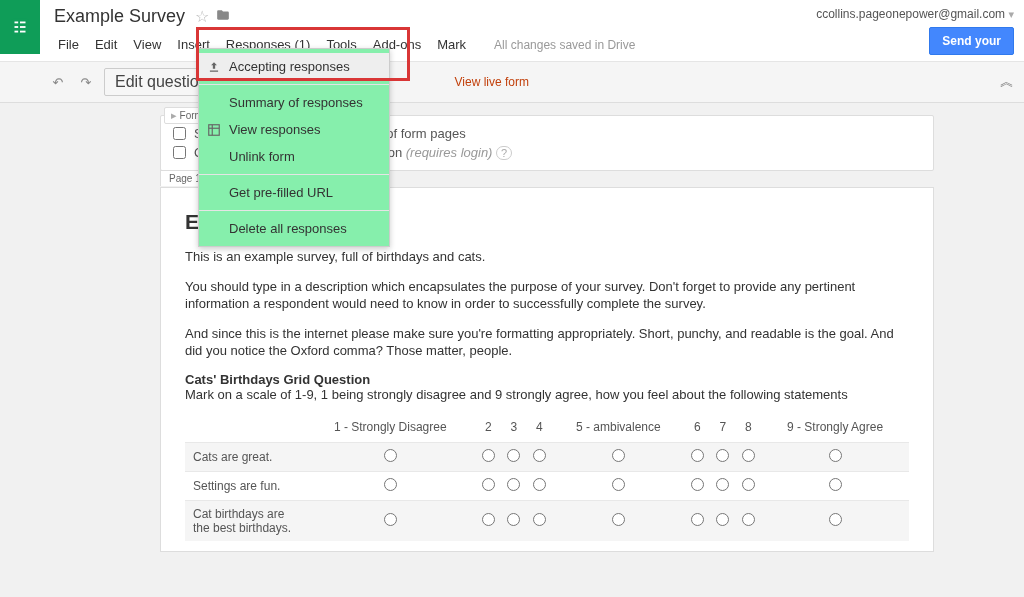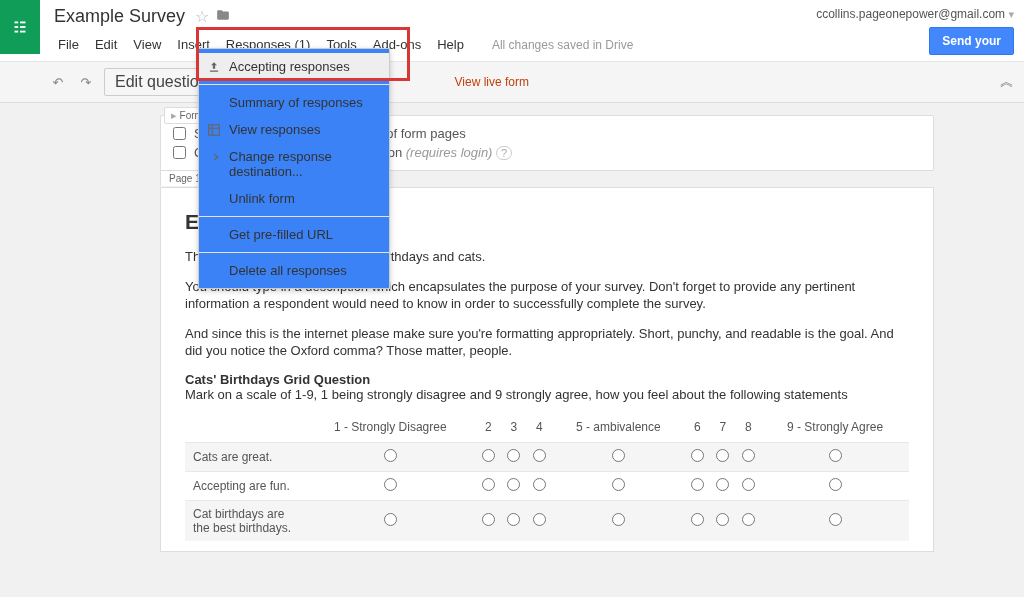--- a/index.html
+++ b/index.html
@@ -133,21 +133,21 @@
     .grid-table tbody tr.alt { background: #f5f5f5; }
     .grid-table td { text-align: center; padding: 6px 0; }
     .grid-table input[type=radio] { cursor: pointer; }
     .grid-table .row-label { font-size: 12px; }
     
     .dropdown {
       position: absolute;
       top: 48px;
       left: 198px;
       width: 192px;
-      background: #3b82f6;
+      background: #86efac;
       border: 1px solid #ccc;
       box-shadow: 0 2px 6px rgba(0,0,0,.2);
       z-index: 100;
       font-size: 13px;
       padding: 4px 0;
     }
     .dd-row {
       padding: 6px 12px 6px 30px;
       cursor: pointer;
       position: relative;
@@ -199,21 +199,21 @@
       </span>
     </div>
     <div class="menu-row">
       <span class="menu-item">File</span>
       <span class="menu-item">Edit</span>
       <span class="menu-item">View</span>
       <span class="menu-item">Insert</span>
       <span class="menu-item">Responses (1)</span>
       <span class="menu-item">Tools</span>
       <span class="menu-item">Add-ons</span>
-      <span class="menu-item">Help</span>
+      <span class="menu-item">Mark</span>
       <span class="saved-text">All changes saved in Drive</span>
     </div>
   </div>
   <div class="header-right">
     <div style="text-align:right;">
       <span class="user-email">
         <span>ccollins.pageonepower@gmail.com</span> <span class="ab">▾</span>
       </span>
       <div style="margin-top:6px;">
         <button class="send-btn">Send your</button>
@@ -244,28 +244,20 @@
   <div class="dd-row"><span>Summary of responses</span></div>
   <div class="dd-row">
     <span class="dd-icon">
       <svg viewBox="0 0 24 24">
           <rect x="3" y="3" width="18" height="18" fill="none" stroke="#666" stroke-width="2"></rect>
           <line x1="3" y1="9" x2="21" y2="9" stroke="#666" stroke-width="2"></line>
           <line x1="9" y1="3" x2="9" y2="21" stroke="#666" stroke-width="2"></line>
         </svg>
     </span>
     <span>View responses</span>
-  </div>
-  <div class="dd-row">
-    <span class="dd-icon">
-      <svg viewBox="0 0 24 24">
-          <path fill="#666" d="M4 12h12l-4-4 1.4-1.4L20 12l-6.6 5.4L12 16l4-4H4z"></path>
-        </svg>
-    </span>
-    <span>Change response destination...</span>
   </div>
   <div class="dd-row"><span>Unlink form</span></div>
   <div class="dd-sep"></div>
   <div class="dd-row"><span>Get pre-filled URL</span></div>
   <div class="dd-sep"></div>
   <div class="dd-row"><span>Delete all responses</span></div>
 </div>
 
 <div class="red-box"></div>
 
@@ -319,21 +311,21 @@
               <td><input type="radio" name="r0" style=""></td>
               <td><input type="radio" name="r0" style=""></td>
               <td><input type="radio" name="r0" style=""></td>
               <td><input type="radio" name="r0" style=""></td>
               <td><input type="radio" name="r0" style=""></td>
               <td><input type="radio" name="r0" style=""></td>
               <td><input type="radio" name="r0" style=""></td>
               <td><input type="radio" name="r0" style=""></td>
             </tr>
             <tr>
-              <td class="row-label">Accepting are fun.</td>
+              <td class="row-label">Settings are fun.</td>
               <td><input type="radio" name="r1" style=""></td>
               <td><input type="radio" name="r1" style=""></td>
               <td><input type="radio" name="r1" style=""></td>
               <td><input type="radio" name="r1" style=""></td>
               <td><input type="radio" name="r1" style=""></td>
               <td><input type="radio" name="r1" style=""></td>
               <td><input type="radio" name="r1" style=""></td>
               <td><input type="radio" name="r1" style=""></td>
               <td><input type="radio" name="r1" style=""></td>
             </tr>

